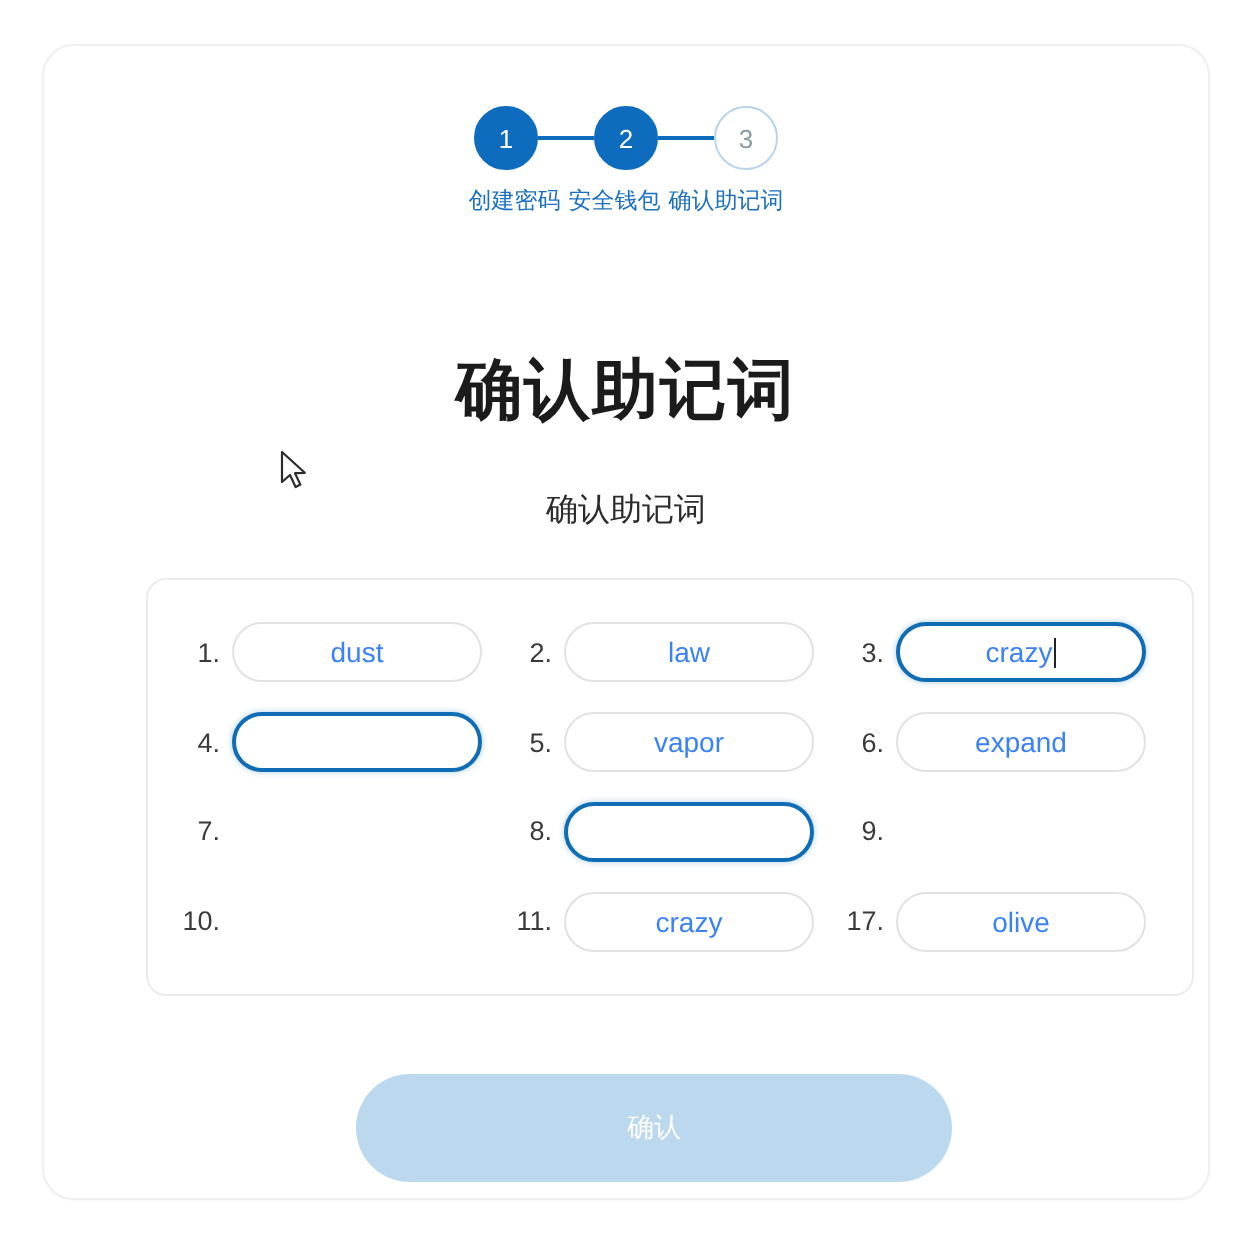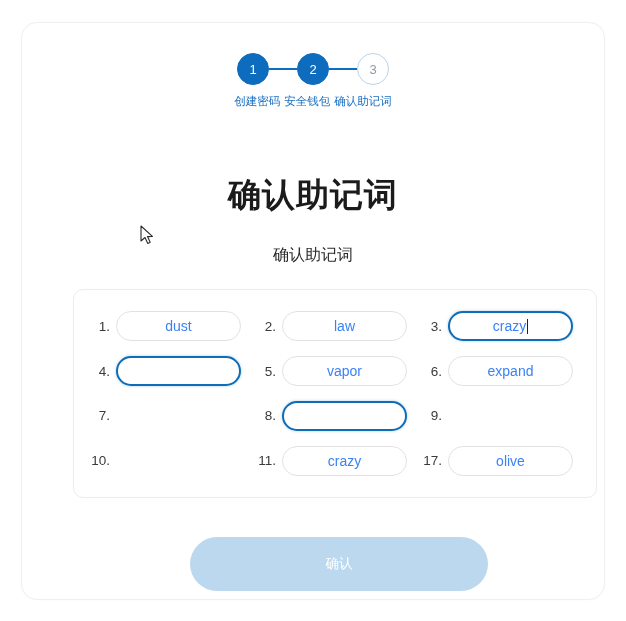--- a/index.html
+++ b/index.html
@@ -168,21 +168,21 @@
     width: 1px;
     height: 15px;
     background: #222;
     margin-left: 1px;
     vertical-align: middle;
   }
 
   
   .confirm-btn {
     position: absolute;
-    left: 168px;
+    left: 156px;
     top: 514px;
     width: 298px;
     height: 54px;
     box-sizing: border-box;
     background: #bcd8ef;
     border: none;
     border-radius: 27px;
     color: #ffffff;
     font-size: 13.5px;
     font-family: "Liberation Sans", "DejaVu Sans", sans-serif;

